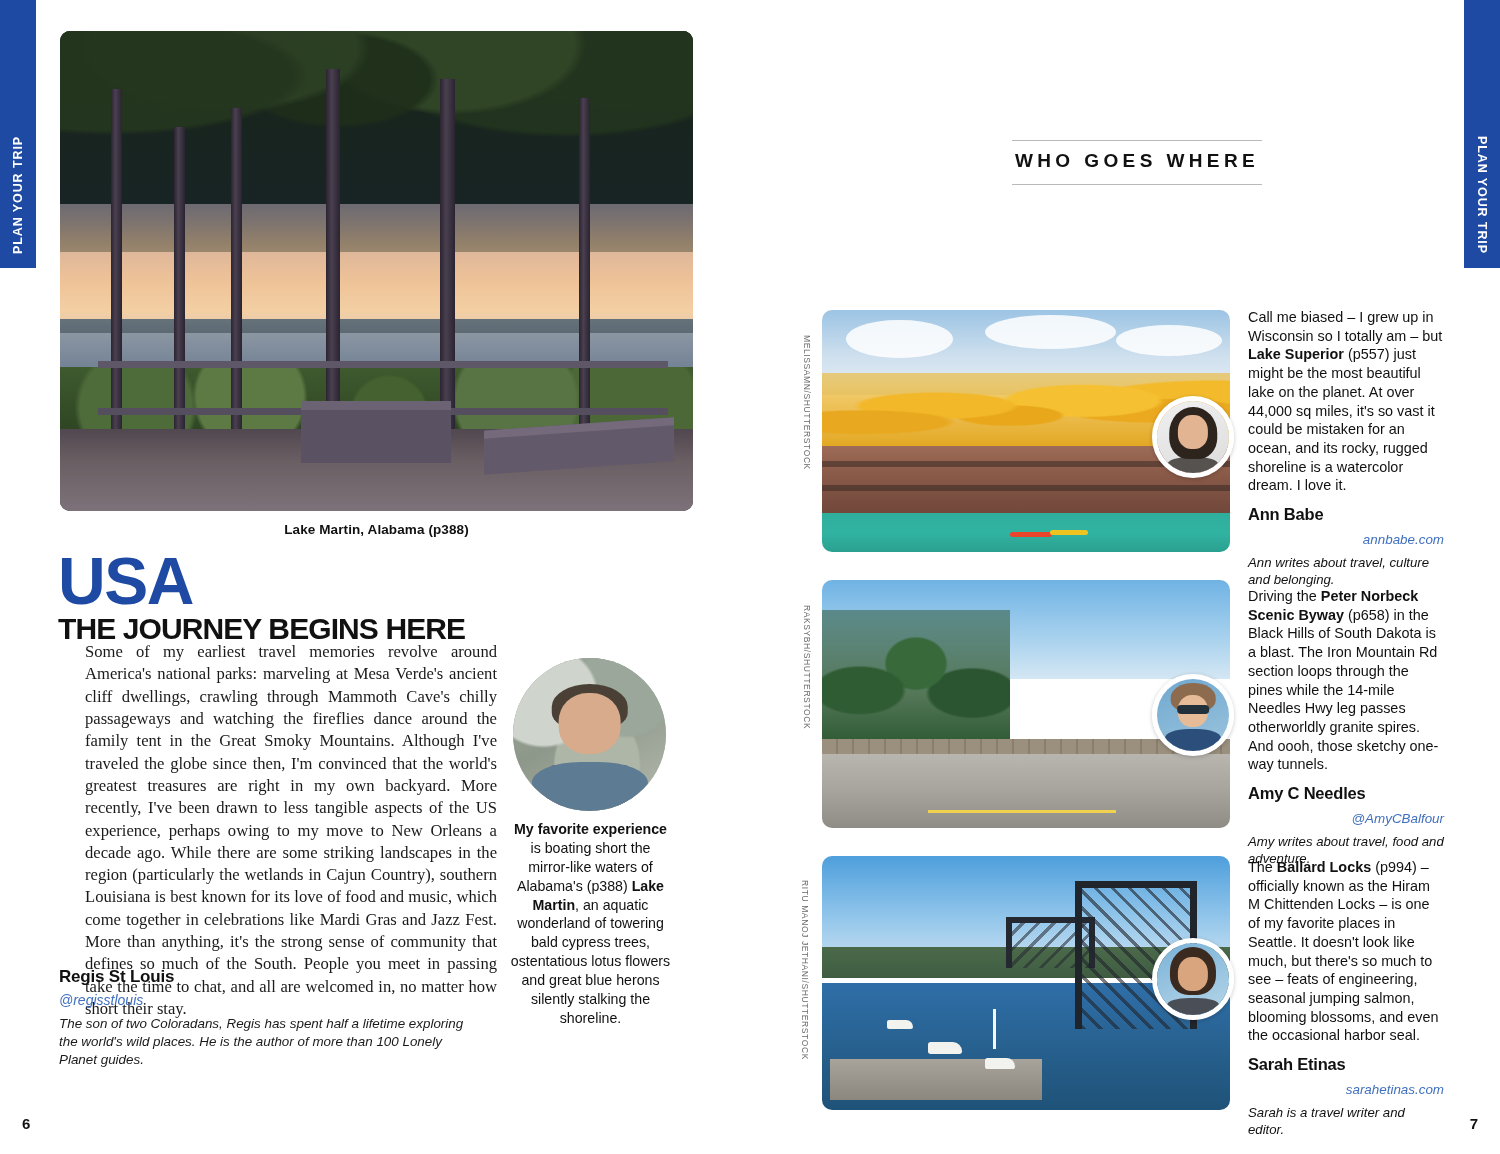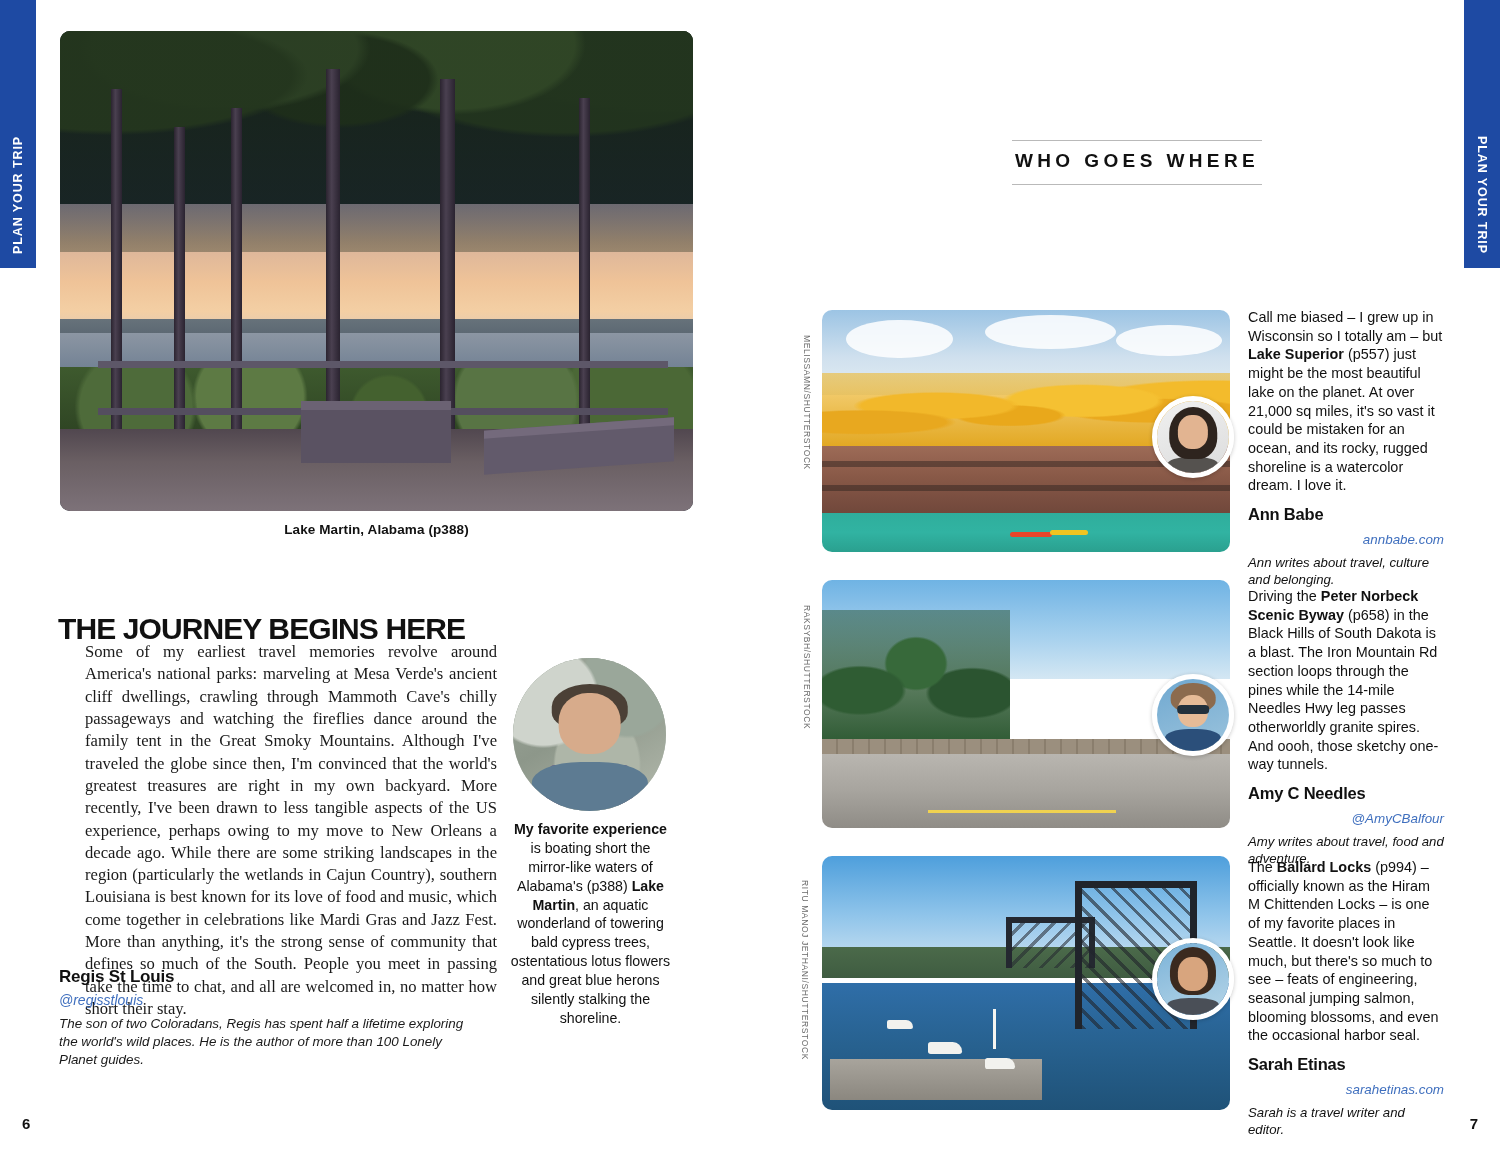--- a/index.html
+++ b/index.html
@@ -482,20 +482,21 @@
       <div class="hero-trunk" style="left:60%; top:10%; bottom:17%; width:15px;"></div>
       <div class="hero-trunk" style="left:82%; top:14%; bottom:17%;"></div>
       <div class="hero-rail"></div>
       <div class="hero-table"></div>
       <div class="hero-bench"></div>
 
     </div>
 
     <div class="hero-caption">Lake Martin, Alabama (p388)</div>
 
+    <h1 class="usa-title">USA</h1>
     <h2 class="usa-sub">THE JOURNEY BEGINS HERE</h2>
 
     <p class="essay">Some of my earliest travel memories revolve around America's national parks: marveling at Mesa Verde's ancient cliff dwellings, crawling through Mammoth Cave's chilly passageways and watching the fireflies dance around the family tent in the Great Smoky Mountains. Although I've traveled the globe since then, I'm convinced that the world's greatest treasures are right in my own backyard. More recently, I've been drawn to less tangible aspects of the US experience, perhaps owing to my move to New Orleans a decade ago. While there are some striking landscapes in the region (particularly the wetlands in Cajun Country), southern Louisiana is best known for its love of food and music, which come together in celebrations like Mardi Gras and Jazz Fest. More than anything, it's the strong sense of community that defines so much of the South. People you meet in passing take the time to chat, and all are welcomed in, no matter how short their stay.</p>
 
     <div class="byline-name">Regis St Louis</div>
     <div class="byline-handle">@regisstlouis</div>
     <div class="byline-bio">The son of two Coloradans, Regis has spent half a lifetime exploring the world's wild places. He is the author of more than 100 Lonely Planet guides.</div>
 
     <div class="portrait portrait-regis">
       <div class="bg-rock"></div>
@@ -541,21 +542,21 @@
   <span class="credit" style="left:802px; top:335px; color:#6b6b6b;">MELISSAMN/SHUTTERSTOCK</span>
 
   <div class="avatar-badge badge-ann">
     <div class="av-bg"></div>
     <div class="av-body"></div>
     <div class="av-hair"></div>
     <div class="av-head"></div>
   </div>
 
   <div class="entry-text e1">
-    <span>Call me biased – I grew up in Wisconsin so I totally am – but </span><b>Lake Superior</b><span> (p557)</span><span> just might be the most beautiful lake on the planet. At over 21,000 sq miles, it's so vast it could be mistaken for an ocean, and its rocky, rugged shoreline is a watercolor dream. I love it.</span>
+    <span>Call me biased – I grew up in Wisconsin so I totally am – but </span><b>Lake Superior</b><span> (p557)</span><span> just might be the most beautiful lake on the planet. At over 44,000 sq miles, it's so vast it could be mistaken for an ocean, and its rocky, rugged shoreline is a watercolor dream. I love it.</span>
     <span class="name">Ann Babe</span>
     <span class="handle">annbabe.com</span>
     <span class="bio">Ann writes about travel, culture and belonging.</span>
   </div>
 
   <div class="entry-photo p2">
     <div class="ph2-sky"></div>
     <div class="ph2-pines"></div>
     <div class="ph2-rock"></div>
     <div class="ph2-rock2"></div>

